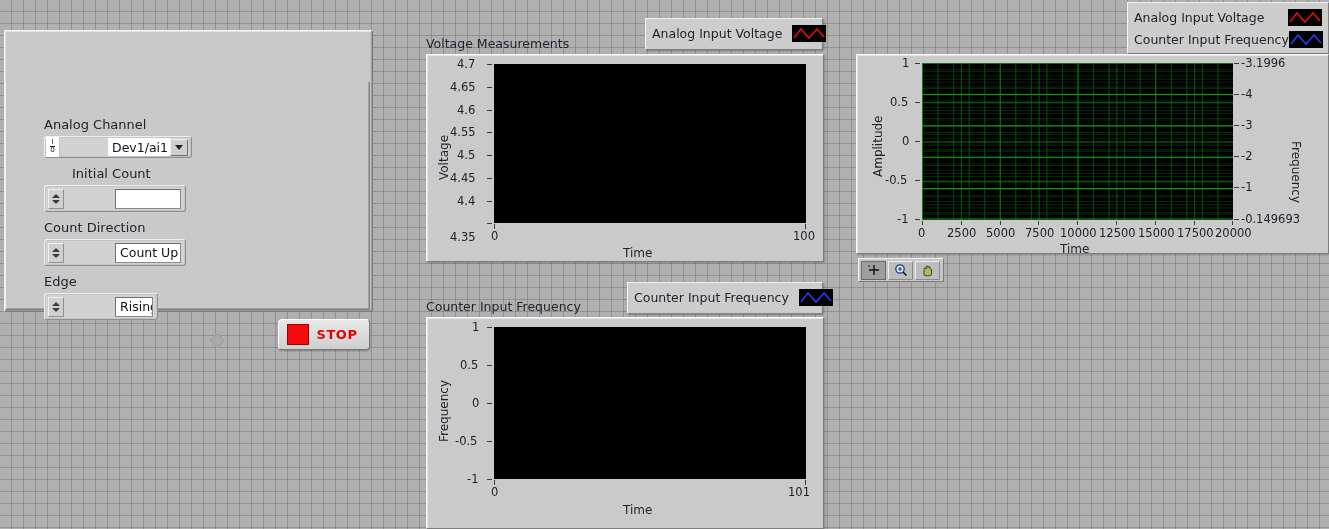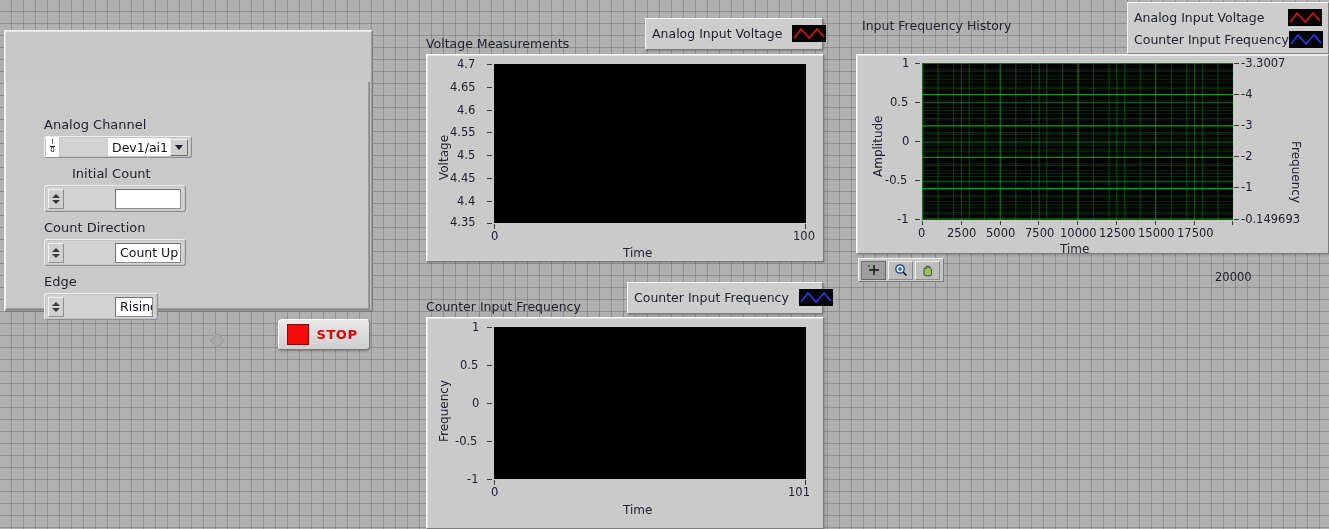--- a/index.html
+++ b/index.html
@@ -239,21 +239,21 @@
 
   <div class="vlabel" style="left:10px;top:125px;">Voltage</div>
 
   <div class="tick" style="left:30px;top:2px;">4.7</div>
   <div class="tick" style="left:23px;top:25px;">4.65</div>
   <div class="tick" style="left:30px;top:48px;">4.6</div>
   <div class="tick" style="left:23px;top:70px;">4.55</div>
   <div class="tick" style="left:30px;top:93px;">4.5</div>
   <div class="tick" style="left:23px;top:116px;">4.45</div>
   <div class="tick" style="left:30px;top:139px;">4.4</div>
-  <div class="tick" style="left:23px;top:160px;">4.35</div>
+  <div class="tick" style="left:23px;top:175px;">4.35</div>
 
   <div class="tickmark" style="left:60px;top:9px;width:5px;height:1px;"></div>
   <div class="tickmark" style="left:60px;top:32px;width:5px;height:1px;"></div>
   <div class="tickmark" style="left:60px;top:55px;width:5px;height:1px;"></div>
   <div class="tickmark" style="left:60px;top:77px;width:5px;height:1px;"></div>
   <div class="tickmark" style="left:60px;top:100px;width:5px;height:1px;"></div>
   <div class="tickmark" style="left:60px;top:123px;width:5px;height:1px;"></div>
   <div class="tickmark" style="left:60px;top:146px;width:5px;height:1px;"></div>
   <div class="tickmark" style="left:60px;top:168px;width:5px;height:1px;"></div>
 
@@ -294,21 +294,20 @@
   <div class="tickmark" style="left:60px;top:161px;width:5px;height:1px;"></div>
 
   <div class="tickmark" style="left:67px;top:162px;width:1px;height:5px;"></div>
   <div class="tickmark" style="left:378px;top:162px;width:1px;height:5px;"></div>
   <div class="tick" style="left:64px;top:167px;">0</div>
   <div class="tick" style="left:361px;top:167px;">101</div>
   <div class="abs axlabel" style="left:196px;top:185px;">Time</div>
 </div>
 
 <div class="abs gtitle" style="left:862px;top:18px;line-height:16px;width:230px;">
-  <div>Input Frequency History</div>
 </div>
 
 <div class="abs legendbox" style="left:1127px;top:2px;width:202px;height:52px;">
   <div class="legrow">
     <span class="lname">Analog Input Voltage</span>
     <span class="legicon" style="margin-left:auto;">
       <svg width="34" height="17" viewBox="0 0 34 17">
           <polyline points="2,13 9,4 17,13 25,4 32,12" fill="none" stroke="#e01010" stroke-width="1.6"></polyline>
         </svg>
     </span>
@@ -362,21 +361,21 @@
   <div class="tickmark" style="left:58px;top:125px;width:5px;height:1px;"></div>
   <div class="tickmark" style="left:58px;top:164px;width:5px;height:1px;"></div>
 
   <div class="vlabel r" style="left:446px;top:86px;">Frequency</div>
   <div class="tickmark" style="left:377px;top:8px;width:5px;height:1px;"></div>
   <div class="tickmark" style="left:377px;top:39px;width:5px;height:1px;"></div>
   <div class="tickmark" style="left:377px;top:70px;width:5px;height:1px;"></div>
   <div class="tickmark" style="left:377px;top:101px;width:5px;height:1px;"></div>
   <div class="tickmark" style="left:377px;top:132px;width:5px;height:1px;"></div>
   <div class="tickmark" style="left:377px;top:164px;width:5px;height:1px;"></div>
-  <div class="tick" style="left:384px;top:1px;">-3.3007</div>
+  <div class="tick" style="left:384px;top:1px;">-3.1996</div>
   <div class="tick" style="left:384px;top:32px;">-4</div>
   <div class="tick" style="left:384px;top:63px;">-3</div>
   <div class="tick" style="left:384px;top:94px;">-2</div>
   <div class="tick" style="left:384px;top:125px;">-1</div>
   <div class="tick" style="left:384px;top:157px;">-0.149693</div>
 
   <div class="tickmark" style="left:65px;top:166px;width:1px;height:4px;"></div>
   <div class="tickmark" style="left:104px;top:166px;width:1px;height:4px;"></div>
   <div class="tickmark" style="left:143px;top:166px;width:1px;height:4px;"></div>
   <div class="tickmark" style="left:181px;top:166px;width:1px;height:4px;"></div>
@@ -387,21 +386,21 @@
   <div class="tickmark" style="left:375px;top:166px;width:1px;height:4px;"></div>
 
   <div class="tick" style="left:61px;top:171px;">0</div>
   <div class="tick" style="left:90px;top:171px;">2500</div>
   <div class="tick" style="left:129px;top:171px;">5000</div>
   <div class="tick" style="left:168px;top:171px;">7500</div>
   <div class="tick" style="left:203px;top:171px;">10000</div>
   <div class="tick" style="left:242px;top:171px;">12500</div>
   <div class="tick" style="left:281px;top:171px;">15000</div>
   <div class="tick" style="left:320px;top:171px;">17500</div>
-  <div class="tick" style="left:358px;top:171px;margin-top:44px;">20000</div>
+  <div class="tick" style="left:358px;top:171px;">20000</div>
   <div class="abs axlabel" style="left:203px;top:187px;">Time</div>
 </div>
 
 <div class="abs" id="palette">
   <div class="palbtn sel">
     <svg width="17" height="14" viewBox="0 0 17 14">
       <path d="M3 3 l2 0 M4 2 l0 2" stroke="#1d8a22" stroke-width="1.6"></path>
       <path d="M9 2 v10 M4 7 h10" stroke="#111" stroke-width="1.4"></path>
     </svg>
   </div>

